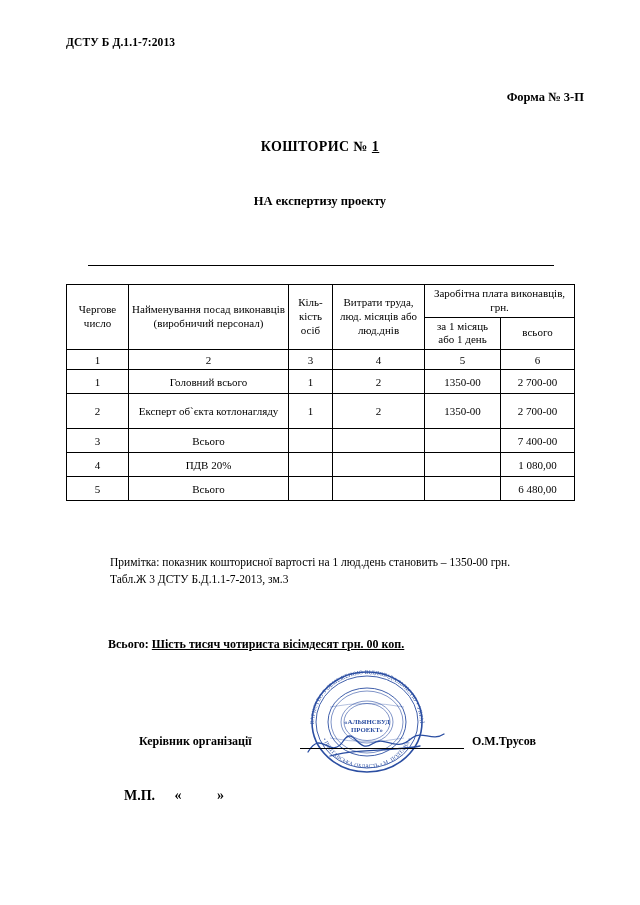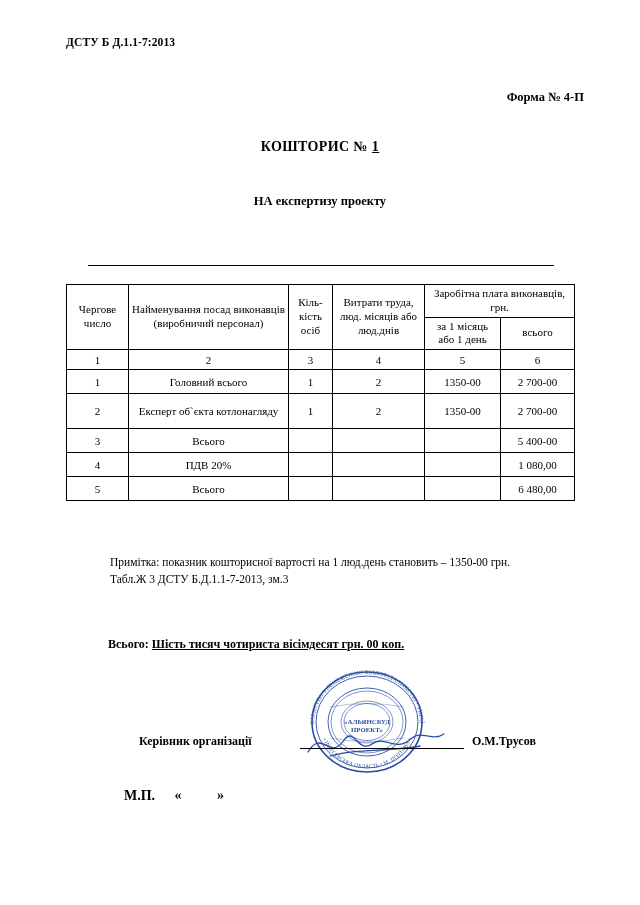--- a/index.html
+++ b/index.html
@@ -197,21 +197,21 @@
     pointer-events: none;
   }
 </style>
 </head>
 <body>
 
 <div class="page">
 
   <div class="doc-standard">ДСТУ Б Д.1.1-7:2013</div>
 
-  <div class="form-number">Форма № 4-П</div>
+  <div class="form-number">Форма № 3-П</div>
 
   <div class="doc-title">
     <span>КОШТОРИС №</span>
     <span class="num">1</span>
   </div>
 
   <div class="subtitle">НА експертизу проекту</div>
 
 
   <div class="rule"></div>
@@ -262,21 +262,21 @@
         <td>2</td>
         <td>1350-00</td>
         <td>2 700-00</td>
       </tr>
       <tr class="data-row">
         <td>3</td>
         <td class="left">Всього</td>
         <td></td>
         <td></td>
         <td></td>
-        <td>5 400-00</td>
+        <td>7 400-00</td>
       </tr>
       <tr class="data-row">
         <td>4</td>
         <td class="left">ПДВ 20%</td>
         <td></td>
         <td></td>
         <td></td>
         <td>1 080,00</td>
       </tr>
       <tr class="data-row">

